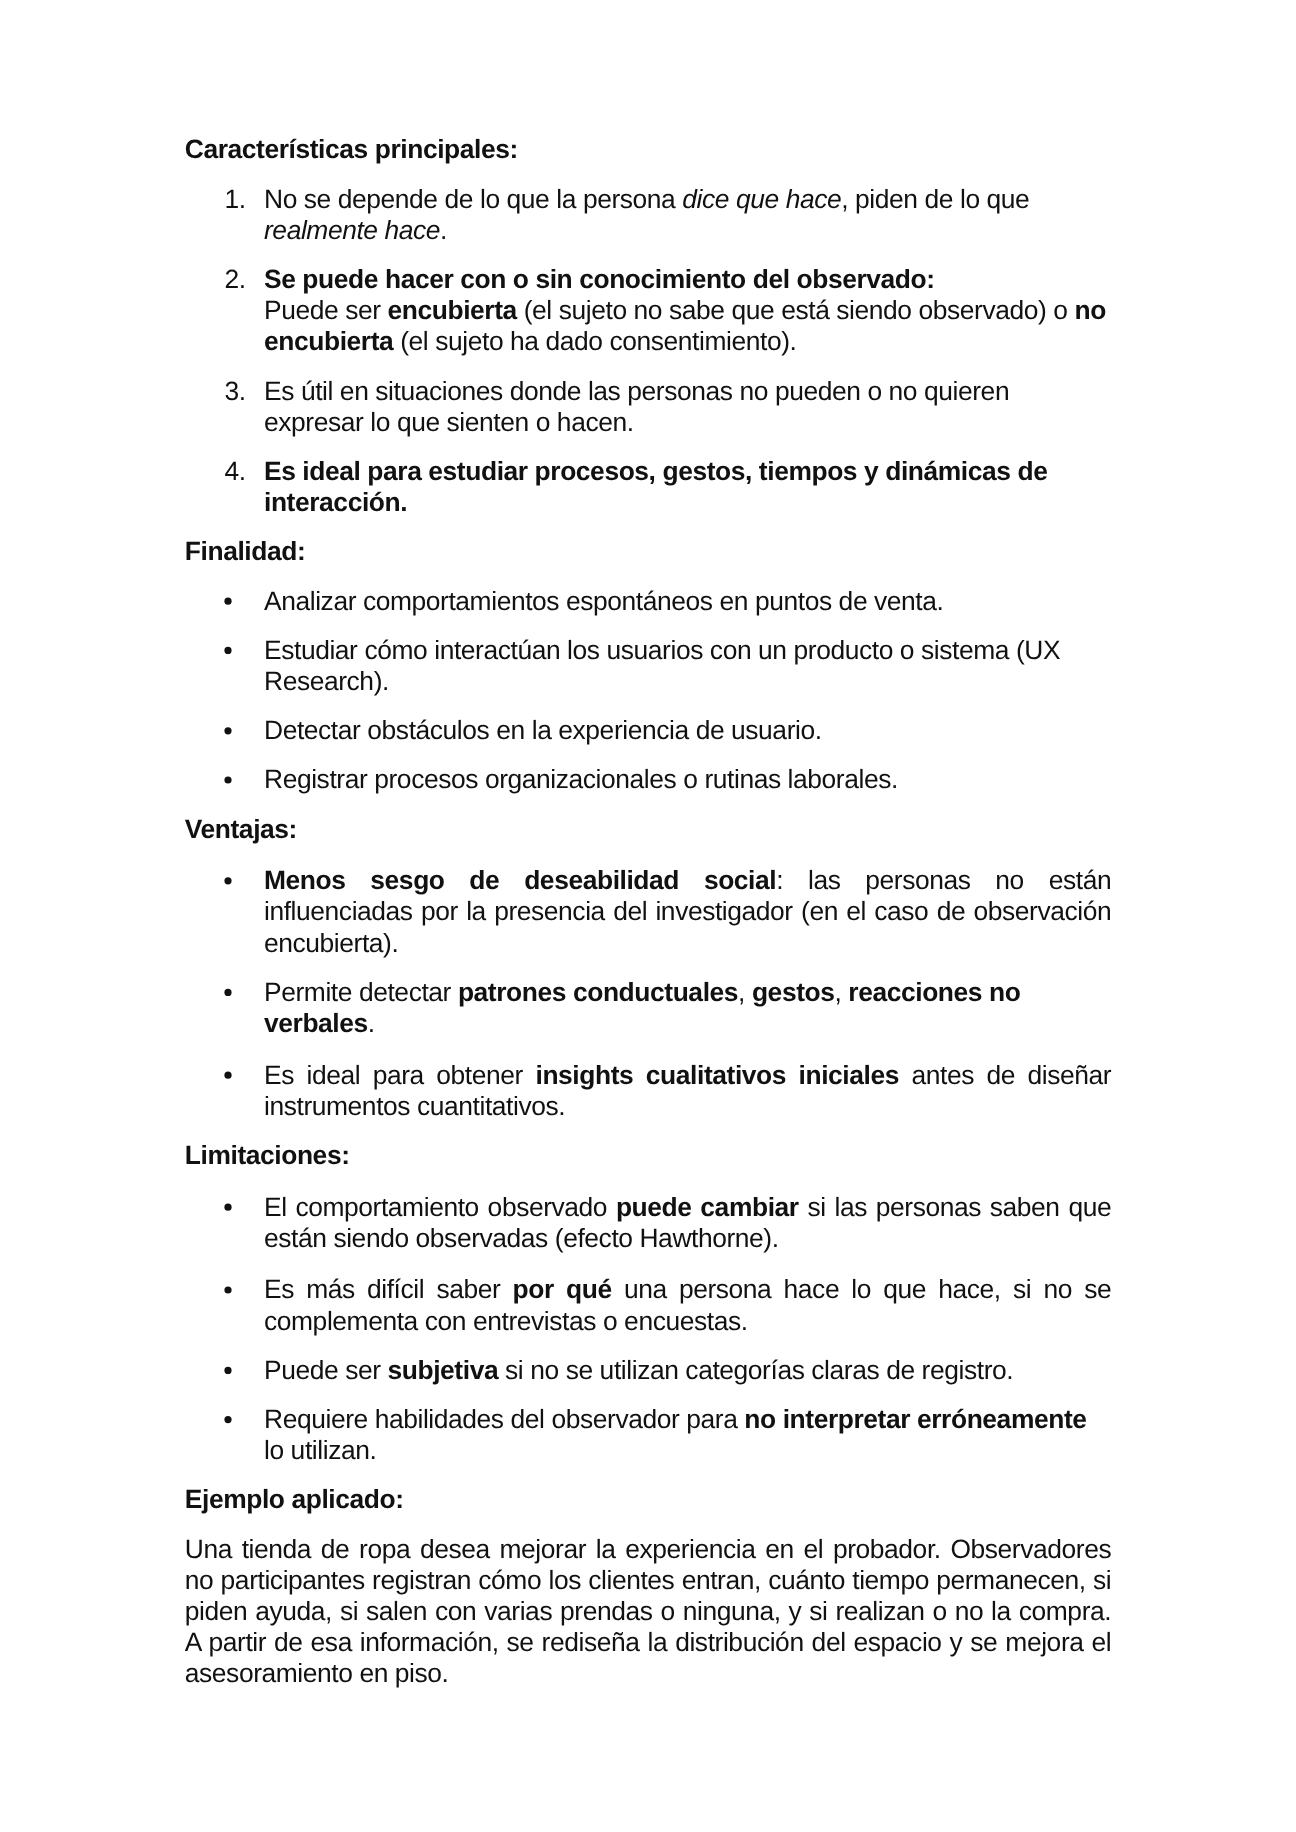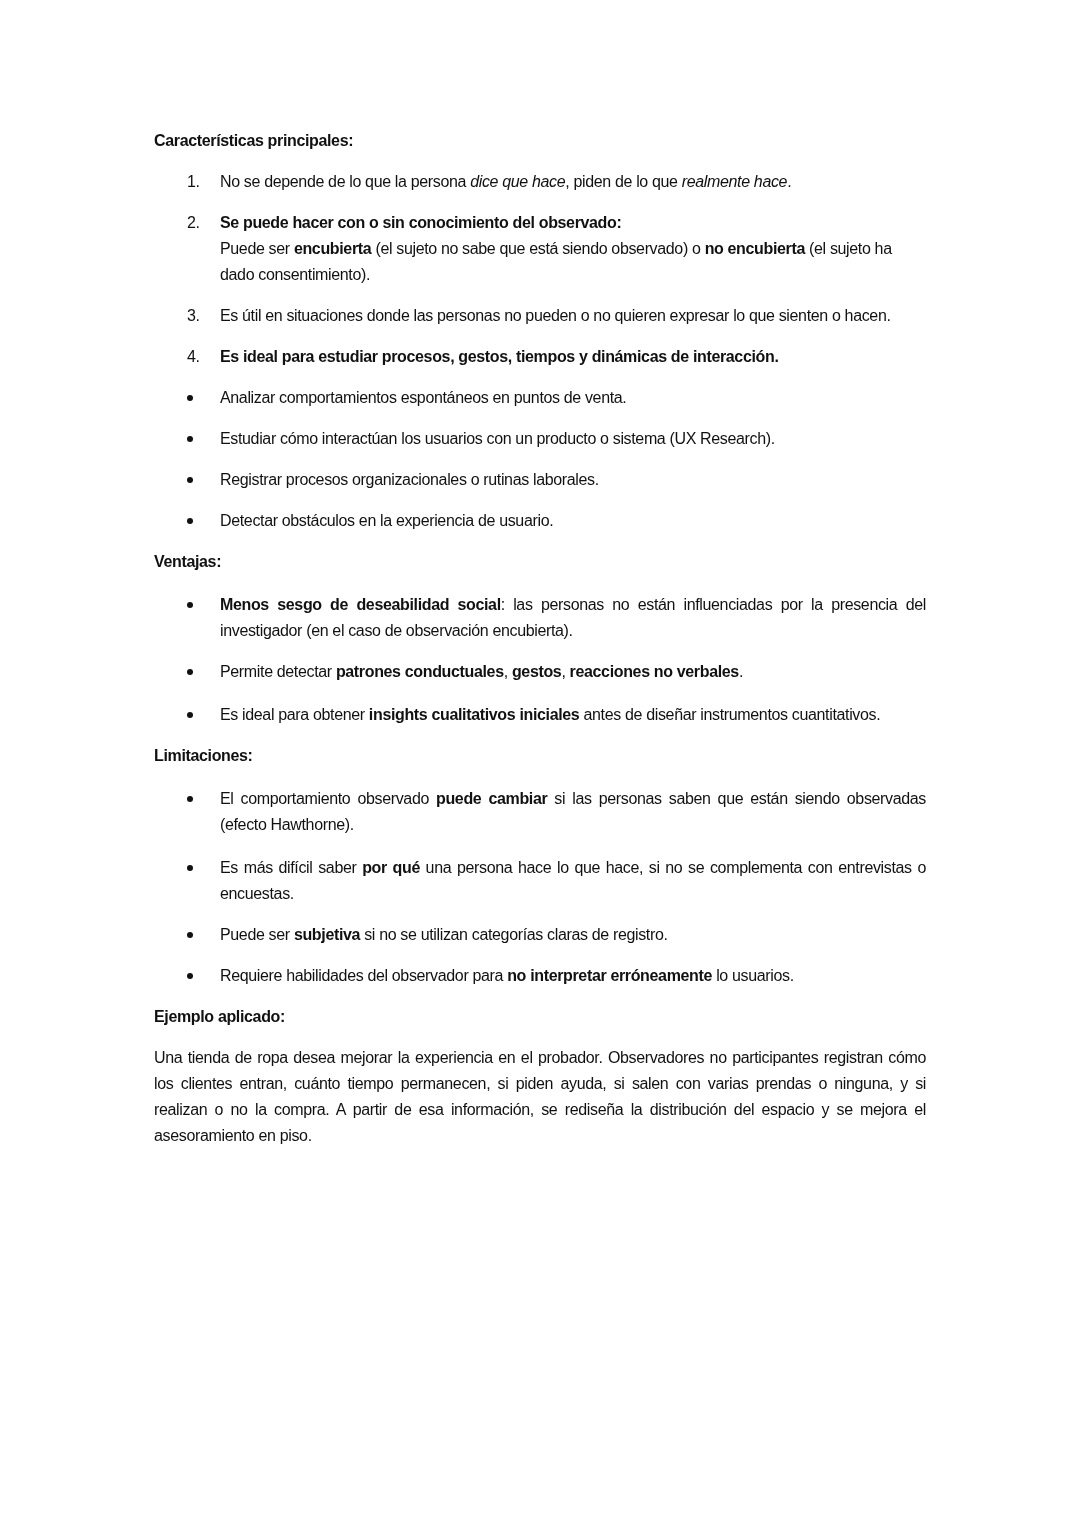--- a/index.html
+++ b/index.html
@@ -2,22 +2,22 @@
 <html><head>
   <meta charset="utf-8">
   <style>
     html, body { margin: 0; padding: 0; background: #ffffff; }
     body {
       width: 1080px; height: 1527px; position: relative; overflow: hidden;
       font-family: "Liberation Sans", "DejaVu Sans", sans-serif;
       color: #111111;
     }
     .page {
-      position: absolute; left: 154px; top: 128px; width: 772px;
-      font-size: 16px; line-height: 26px; letter-spacing: -0.35px;
+      position: absolute; left: 154px; top: 112px; width: 772px;
+      font-size: 22px; line-height: 26px; letter-spacing: -0.35px;
     }
     .heading { font-weight: bold; margin: 0; }
     .olist, .ulist { list-style: none; margin: 0; padding: 0; }
     .oitem { position: relative; padding-left: 66px; margin-top: 15px; }
     .oitem .num { position: absolute; left: 33px; top: 0; }
     .oitem .title { font-weight: bold; display: block; }
     .uitem { position: relative; padding-left: 66px; margin-top: 15px; }
     .uitem .dot {
       position: absolute; left: 33px; top: 10px; width: 6px; height: 6px;
       border-radius: 50%; background: #111;
@@ -47,38 +47,39 @@
     <li class="oitem">
       <span class="num">3.</span>
       <span>Es útil en situaciones donde las personas no pueden o no quieren expresar lo que sienten o hacen.</span>
     </li>
     <li class="oitem">
       <span class="num">4.</span>
       <span class="title">Es ideal para estudiar procesos, gestos, tiempos y dinámicas de interacción.</span>
     </li>
   </ol>
 
+  <p class="heading section">Finalidad:</p>
   <ul class="ulist">
     <li class="uitem"><span class="dot"></span><span>Analizar comportamientos espontáneos en puntos de venta.</span></li>
     <li class="uitem"><span class="dot"></span><span>Estudiar cómo interactúan los usuarios con un producto o sistema (UX Research).</span></li>
+    <li class="uitem"><span class="dot"></span><span>Detectar obstáculos en la experiencia de usuario.</span></li>
     <li class="uitem"><span class="dot"></span><span>Registrar procesos organizacionales o rutinas laborales.</span></li>
-    <li class="uitem"><span class="dot"></span><span>Detectar obstáculos en la experiencia de usuario.</span></li>
   </ul>
 
   <p class="heading section">Ventajas:</p>
   <ul class="ulist">
     <li class="uitem justify"><span class="dot"></span><b>Menos sesgo de deseabilidad social</b><span>: las personas no están influenciadas por la presencia del investigador (en el caso de observación encubierta).</span></li>
     <li class="uitem"><span class="dot"></span><span>Permite detectar </span><b>patrones conductuales</b><span>, </span><b>gestos</b><span>, </span><b>reacciones no verbales</b><span>.</span></li>
     <li class="uitem justify"><span class="dot"></span><span>Es ideal para obtener </span><b>insights cualitativos iniciales</b><span> antes de diseñar instrumentos cuantitativos.</span></li>
   </ul>
 
   <p class="heading section">Limitaciones:</p>
   <ul class="ulist">
     <li class="uitem justify"><span class="dot"></span><span>El comportamiento observado </span><b>puede cambiar</b><span> si las personas saben que están siendo observadas (efecto Hawthorne).</span></li>
     <li class="uitem justify"><span class="dot"></span><span>Es más difícil saber </span><b>por qué</b><span> una persona hace lo que hace, si no se complementa con entrevistas o encuestas.</span></li>
     <li class="uitem"><span class="dot"></span><span>Puede ser </span><b>subjetiva</b><span> si no se utilizan categorías claras de registro.</span></li>
-    <li class="uitem"><span class="dot"></span><span>Requiere habilidades del observador para </span><b>no interpretar erróneamente</b><span> lo usuarios.</span></li>
+    <li class="uitem"><span class="dot"></span><span>Requiere habilidades del observador para </span><b>no interpretar erróneamente</b><span> lo utilizan.</span></li>
   </ul>
 
   <p class="heading section">Ejemplo aplicado:</p>
   <p class="section justify">Una tienda de ropa desea mejorar la experiencia en el probador. Observadores no participantes registran cómo los clientes entran, cuánto tiempo permanecen, si piden ayuda, si salen con varias prendas o ninguna, y si realizan o no la compra. A partir de esa información, se rediseña la distribución del espacio y se mejora el asesoramiento en piso.</p>
 
 </div>
 
 </body></html>

